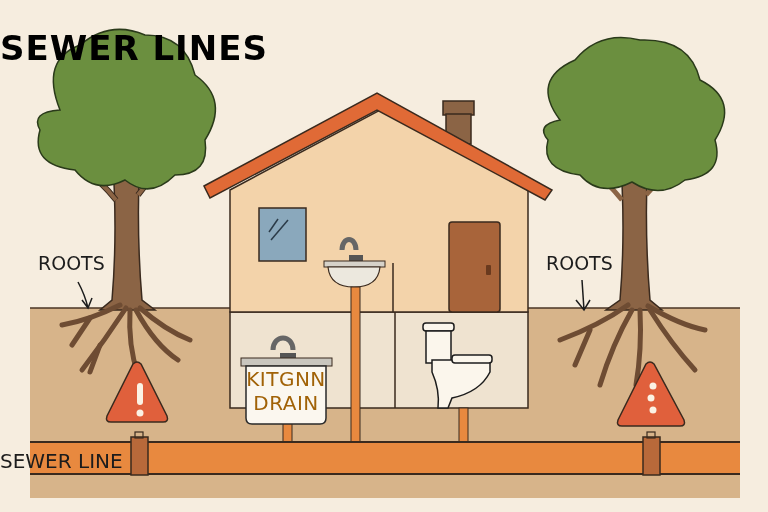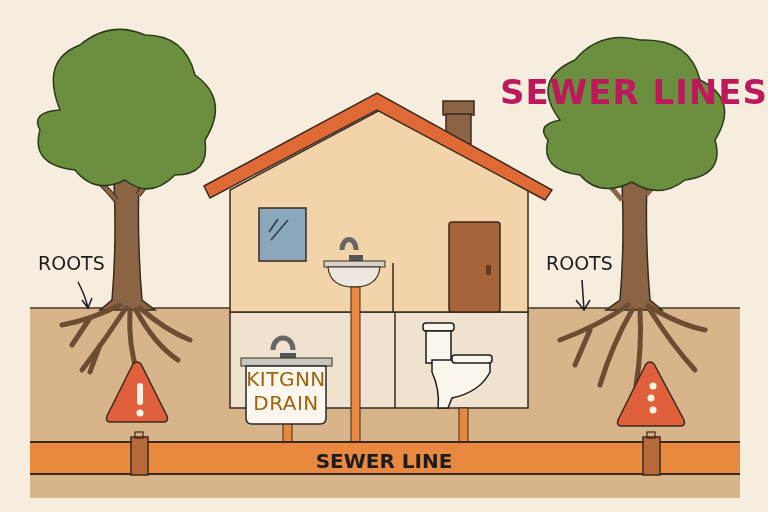--- a/index.html
+++ b/index.html
@@ -1,22 +1,22 @@
 <!DOCTYPE html>
 <html><head>
 <meta charset="utf-8">
 <style>
   html,body{margin:0;padding:0;}
   body{width:768px;height:512px;overflow:hidden;background:#f6eddf;font-family:"DejaVu Sans","Liberation Sans",sans-serif;position:relative;}
-  .title{position:absolute;left:0;top:28px;width:768px;text-align:right;font-weight:bold;font-size:34px;color:#be185d;letter-spacing:1px;margin-top:44px;}
+  .title{position:absolute;left:0;top:28px;width:768px;text-align:left;font-weight:bold;font-size:34px;color:#000000;letter-spacing:1px;}
   .label{position:absolute;font-weight:normal;color:#1c1c1c;}
   .roots-left{left:38px;top:252px;font-size:19px;}
   .roots-right{left:546px;top:252px;font-size:19px;}
   .sink-label{position:absolute;left:244px;top:367px;width:84px;text-align:center;font-size:20px;line-height:24px;color:#a16207;letter-spacing:0.5px;}
-  .sewer-label{position:absolute;left:0;top:449px;width:768px;text-align:center;font-weight:bold;font-size:20px;color:#1c1c1c;}
+  .sewer-label{position:absolute;left:0;top:449px;width:768px;font-weight:normal;font-size:20px;color:#1c1c1c;}
   svg{position:absolute;left:0;top:0;}
 </style>
 </head>
 <body>
 
 <svg width="768" height="512" viewBox="0 0 768 512">
 
   <rect x="30" y="308" width="710" height="190" fill="#d7b48a"></rect>
   <line x1="30" y1="308" x2="740" y2="308" stroke="#4a3424" stroke-width="1.5"></line>
 

